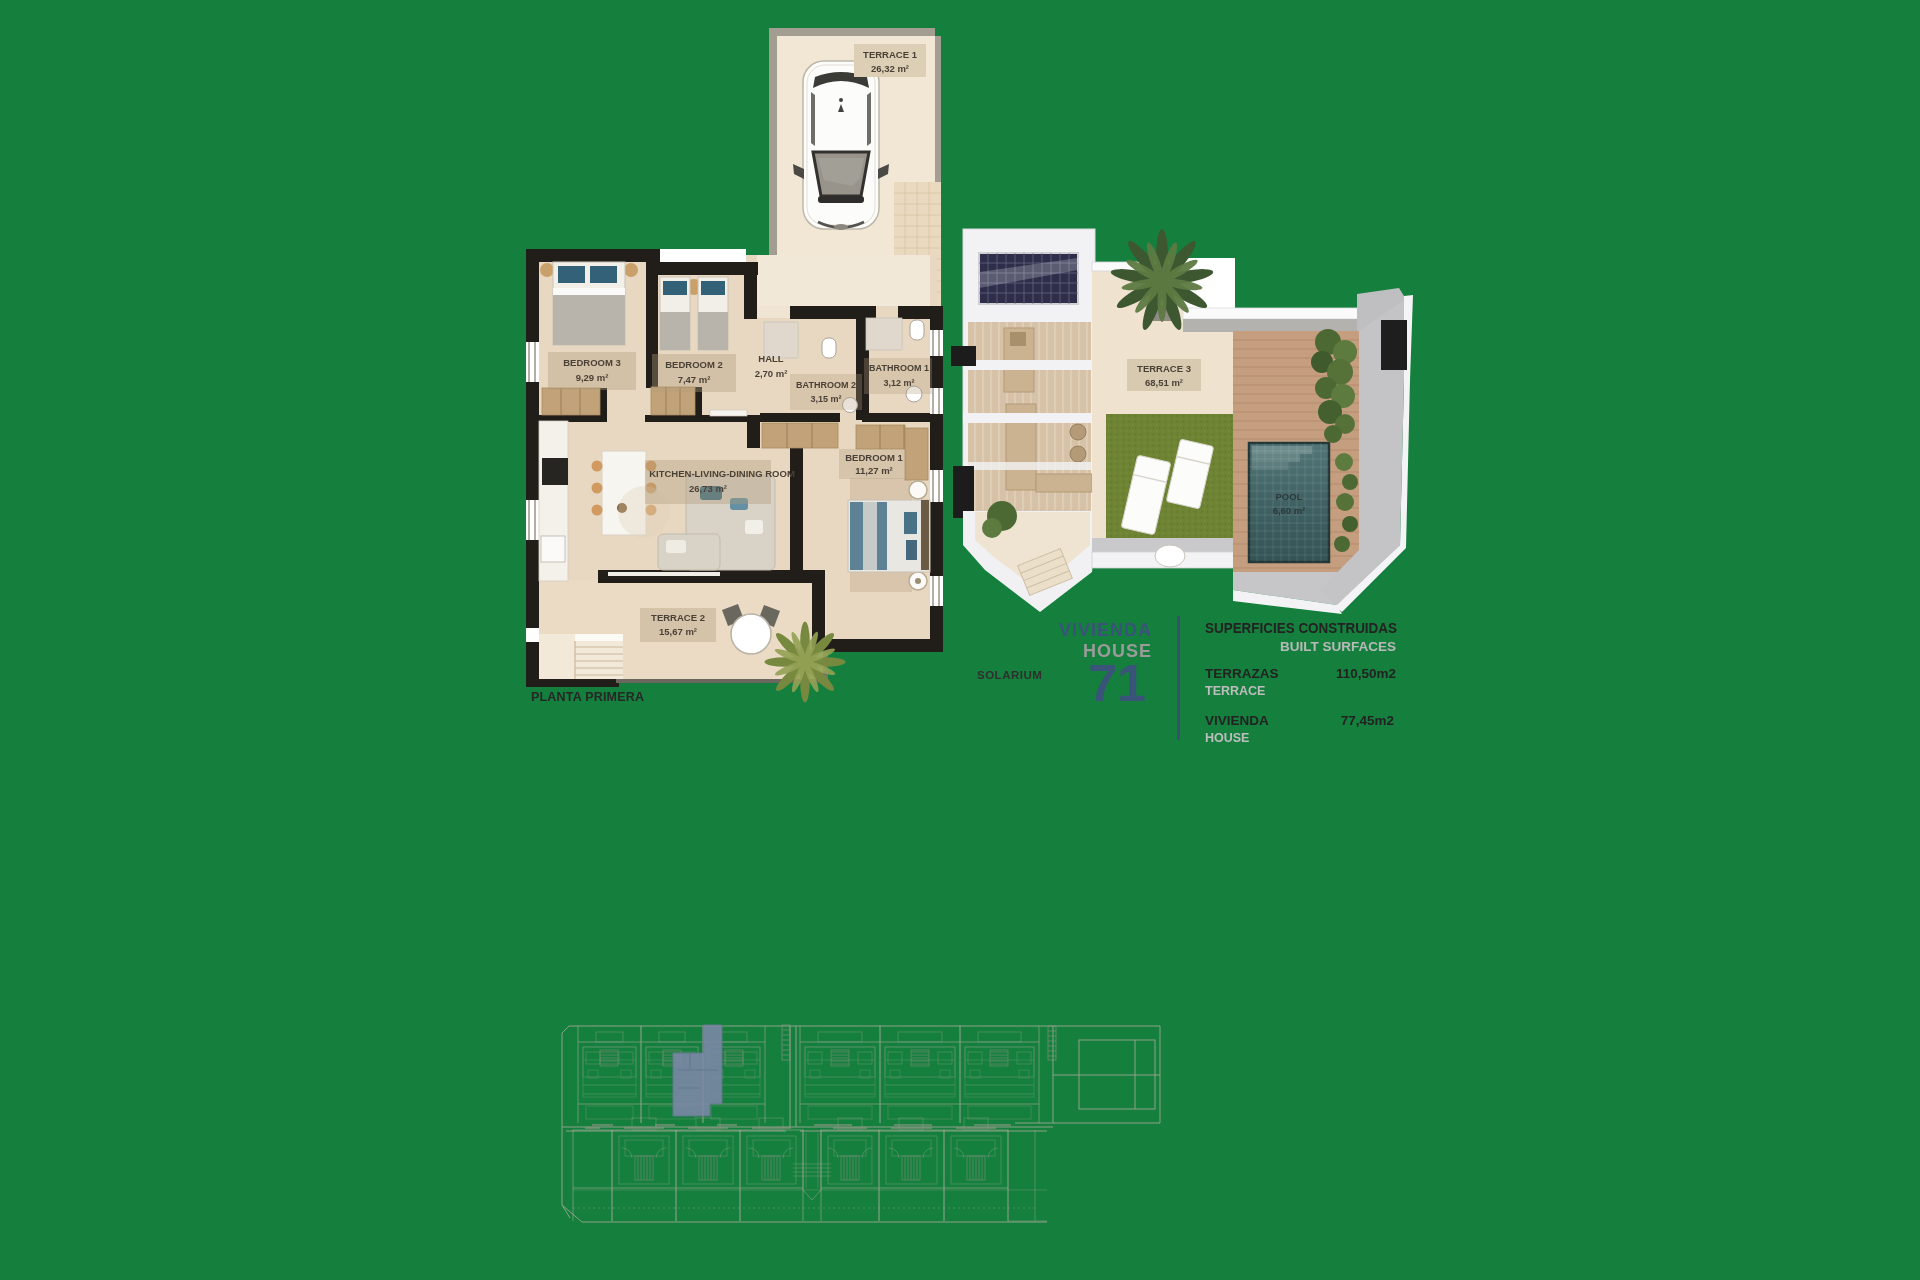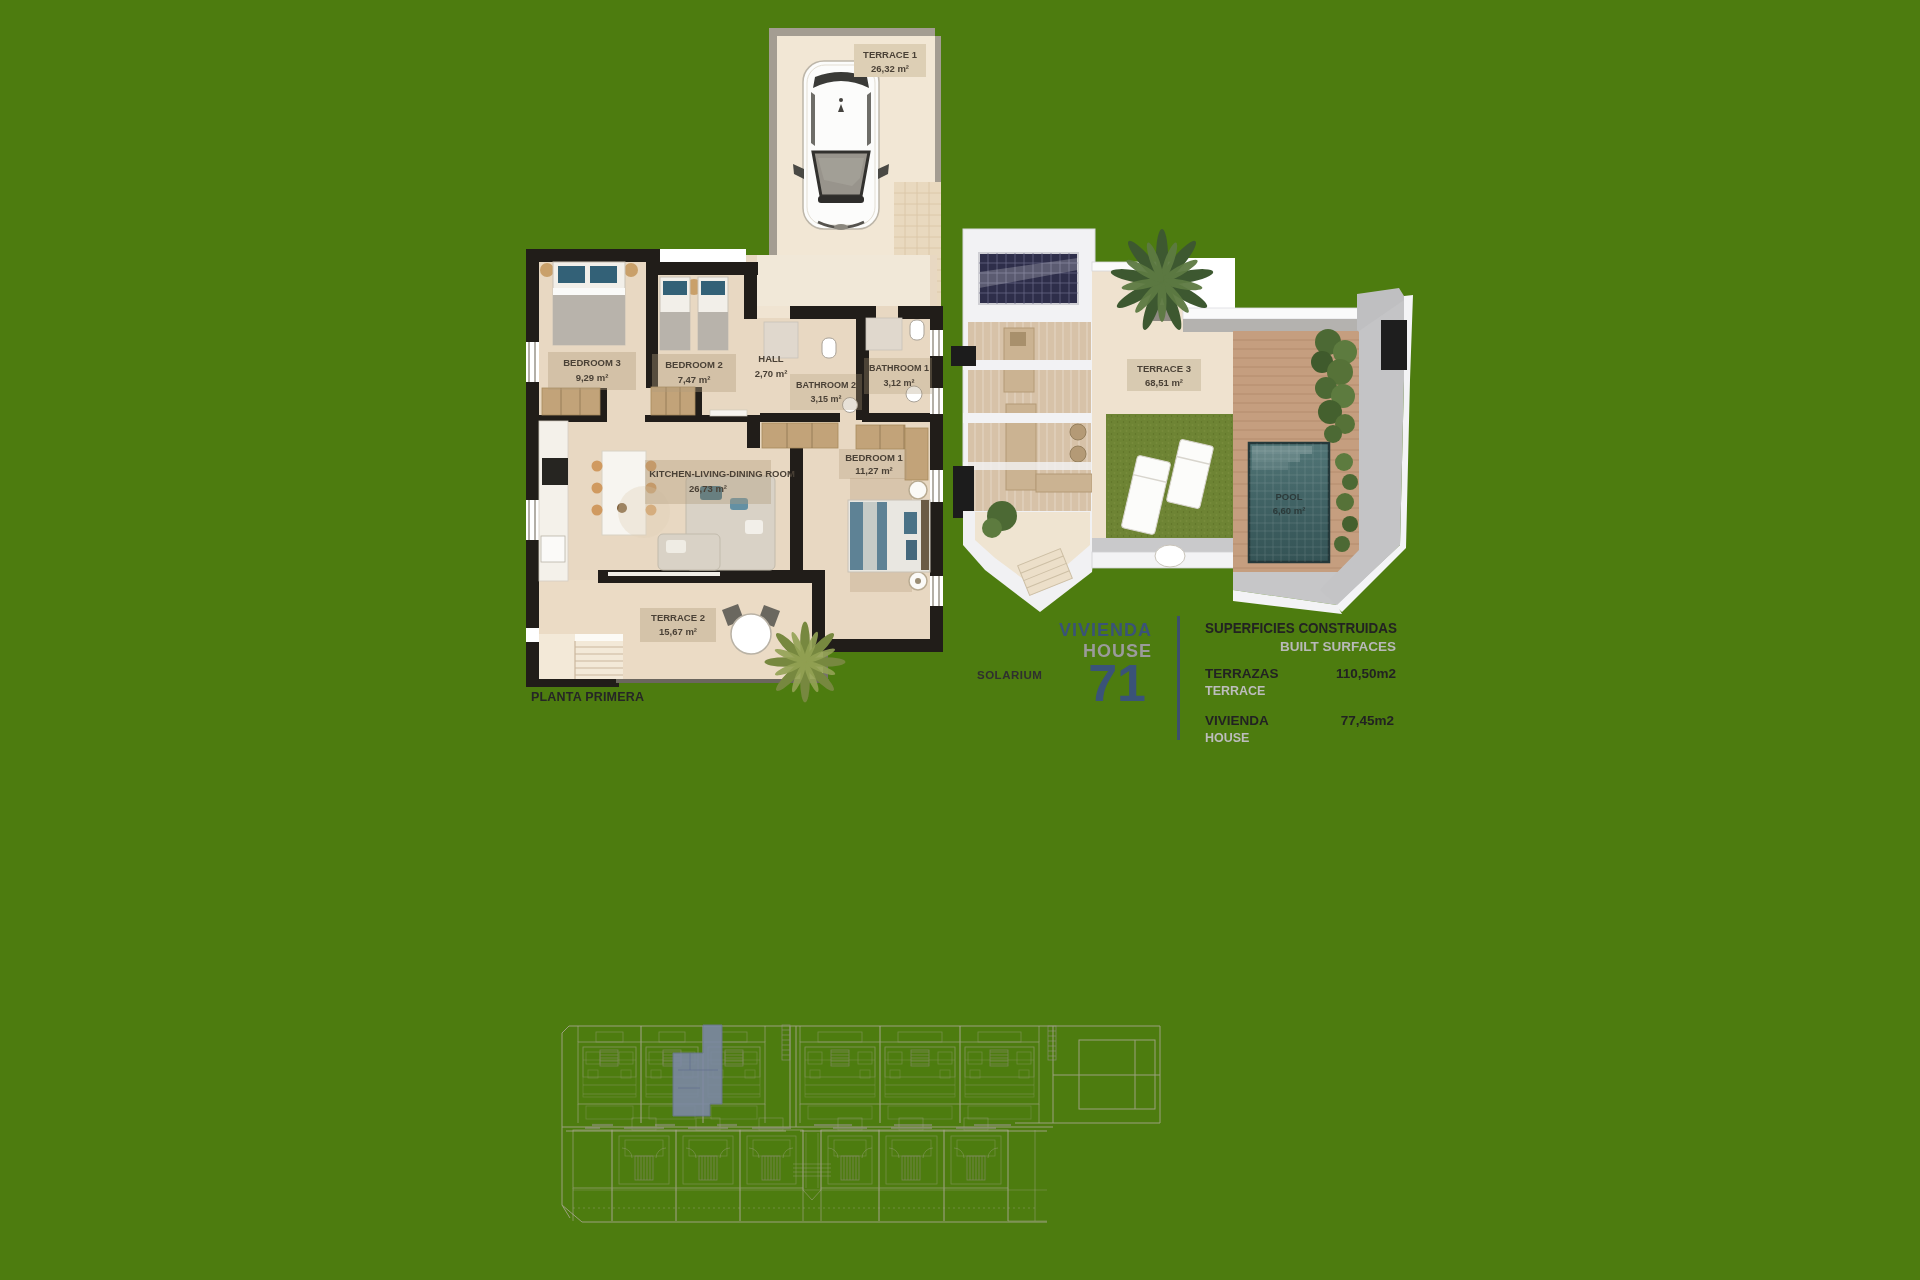--- a/index.html
+++ b/index.html
@@ -1,16 +1,16 @@
 <!DOCTYPE html>
 <html><head>
 <meta charset="utf-8">
 <style>
 html,body{margin:0;padding:0;background:#ffffff;}
-#page{position:relative;width:1920px;height:1280px;overflow:hidden;background:#4d7c0f;font-family:"Liberation Sans",sans-serif;}
+#page{position:relative;width:1920px;height:1280px;overflow:hidden;background:#15803d;font-family:"Liberation Sans",sans-serif;}
 svg{position:absolute;top:0;left:0;display:block;}
 text{font-family:"Liberation Sans",sans-serif;}
 </style>
 </head>
 <body>
 <div id="page">
 <svg width="1920" height="1280" viewBox="0 0 1920 1280">
 
 <g id="terrace1">
 <rect x="769" y="28" width="8" height="240" fill="#a49d92"></rect>

